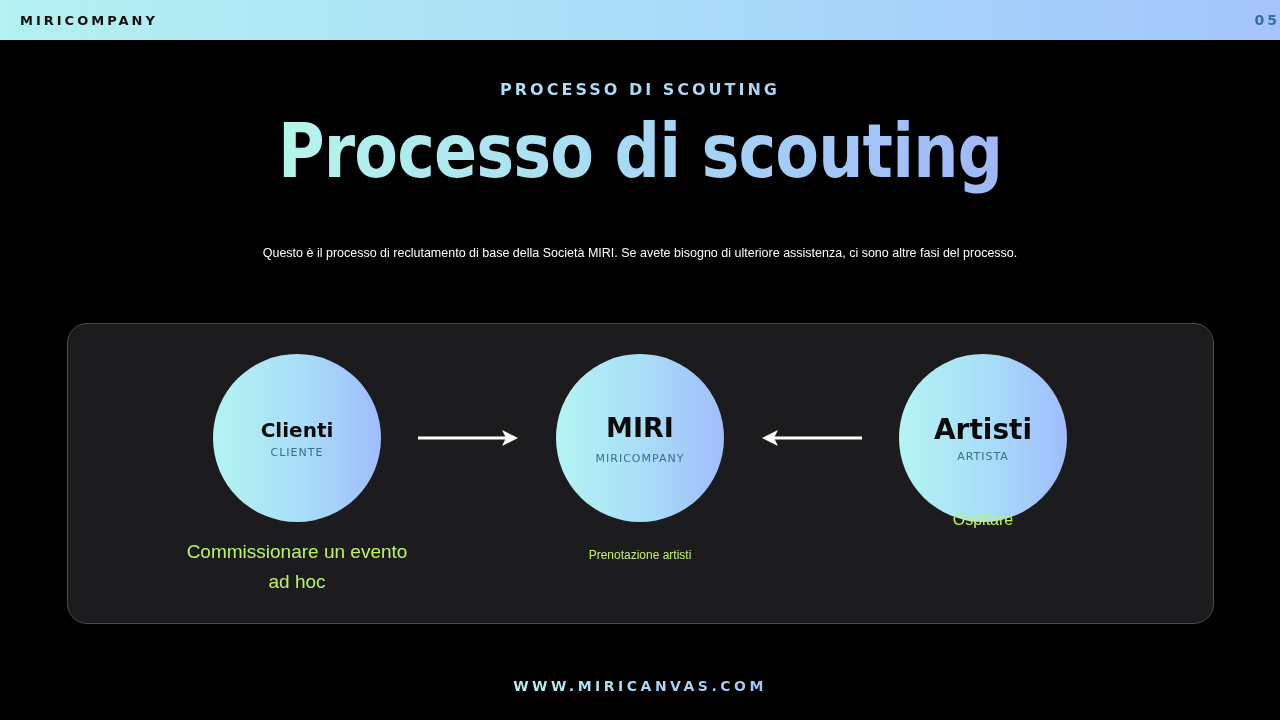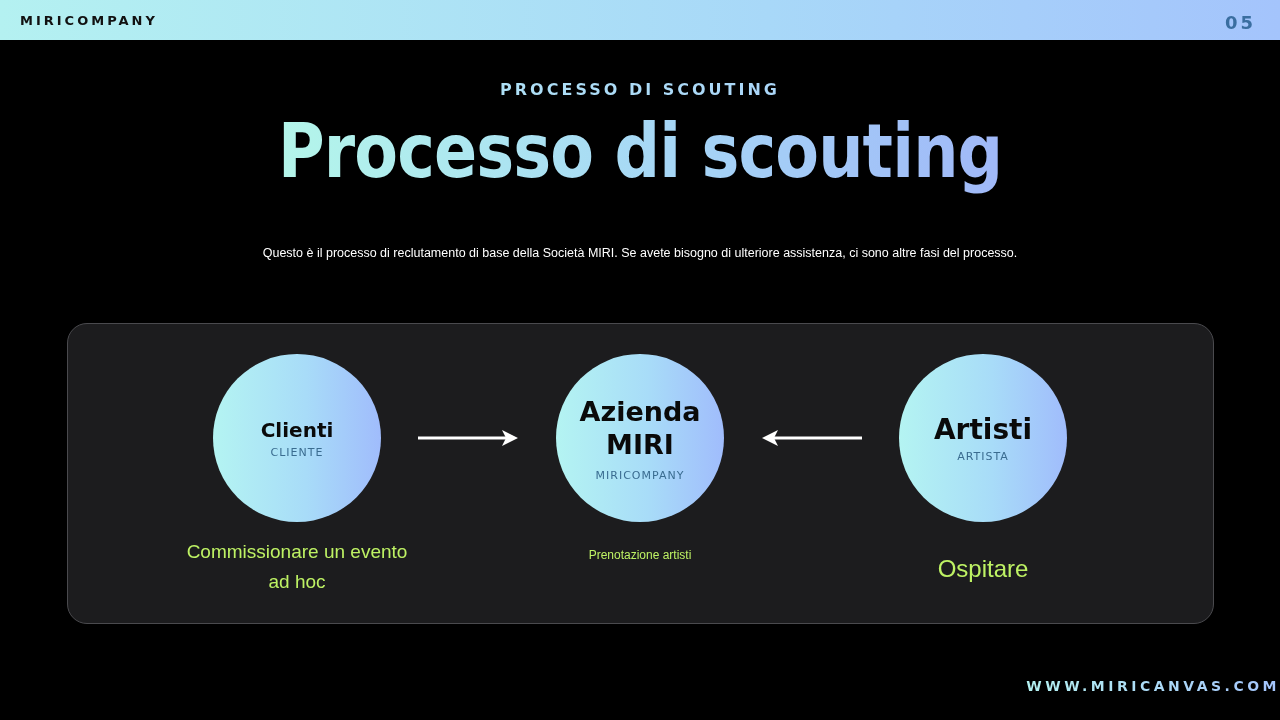--- a/index.html
+++ b/index.html
@@ -12,22 +12,22 @@
     .topbar {
       position: absolute; left: 0; top: 0; width: 1280px; height: 40px;
       background: linear-gradient(90deg, #b4f1f1 0%, #a8d8f8 60%, #a4c4fc 100%);
     }
     .brand {
       position: absolute; left: 20px; top: 13px;
       font-size: 13px; font-weight: bold; letter-spacing: 3px; color: #111;
       font-family: "DejaVu Sans", sans-serif;
     }
     .page-num {
-      position: absolute; right: 24px; top: 12px;
-      font-size: 18px; font-weight: bold; letter-spacing: 3px; color: #3a6ea0; margin-left: 43px;
+      position: absolute; right: 0; top: 12px;
+      font-size: 14px; font-weight: bold; letter-spacing: 3px; color: #3a6ea0; margin-left: 43px;
     }
     .kicker {
       position: absolute; left: 0; width: 1280px; top: 80px; text-align: center;
       font-size: 16px; font-weight: bold; letter-spacing: 3px;
       background: linear-gradient(90deg, #b4f1f1, #a4c4fc);
       -webkit-background-clip: text; background-clip: text; color: transparent;
     }
     .title {
       position: absolute; left: 0; width: 1280px; top: 106px; text-align: center;
       font-family: "DejaVu Sans", sans-serif; font-weight: bold;
@@ -64,23 +64,23 @@
     .c3 { left: 899px; top: 354px; }
     .c3 .name { font-size: 28px; }
     .c3 .sub { margin-top: 4px; }
     .arrow { position: absolute; }
     .desc {
       position: absolute; text-align: center; color: #bef264;
       font-family: "Liberation Sans", sans-serif;
     }
     .d1 { left: 167px; width: 260px; top: 537px; font-size: 19px; line-height: 30px; }
     .d2 { left: 500px; width: 280px; top: 546px; font-size: 12px; line-height: 18px; }
-    .d3 { left: 853px; width: 260px; top: 553px; font-size: 24px; line-height: 31px; }
+    .d3 { left: 853px; width: 260px; top: 504px; font-size: 16px; line-height: 31px; }
     .footer {
-      position: absolute; left: 0; width: 1280px; top: 678px; text-align: right;
+      position: absolute; left: 0; width: 1280px; top: 678px; text-align: center;
       font-size: 14px; font-weight: bold; letter-spacing: 3.5px;
     }
     .footer span {
       background: linear-gradient(90deg, #b4f1f1, #a4c4fc);
       -webkit-background-clip: text; background-clip: text; color: transparent;
     }
   </style>
 </head>
 <body>
 
@@ -99,21 +99,20 @@
   <div class="name">Clienti</div>
   <div class="sub">CLIENTE</div>
 </div>
 
 <svg class="arrow" style="left:416px; top:428px;" width="104" height="20" viewBox="0 0 104 20">
   <line x1="2" y1="10" x2="90" y2="10" stroke="#ffffff" stroke-width="3"></line>
   <polygon points="86,2 102,10 86,18 90,10" fill="#ffffff"></polygon>
 </svg>
 
 <div class="circle c2">
-  <div class="name">Azienda</div>
   <div class="name">MIRI</div>
   <div class="sub">MIRICOMPANY</div>
 </div>
 
 <svg class="arrow" style="left:760px; top:428px;" width="104" height="20" viewBox="0 0 104 20">
   <line x1="14" y1="10" x2="102" y2="10" stroke="#ffffff" stroke-width="3"></line>
   <polygon points="18,2 2,10 18,18 14,10" fill="#ffffff"></polygon>
 </svg>
 
 <div class="circle c3">

